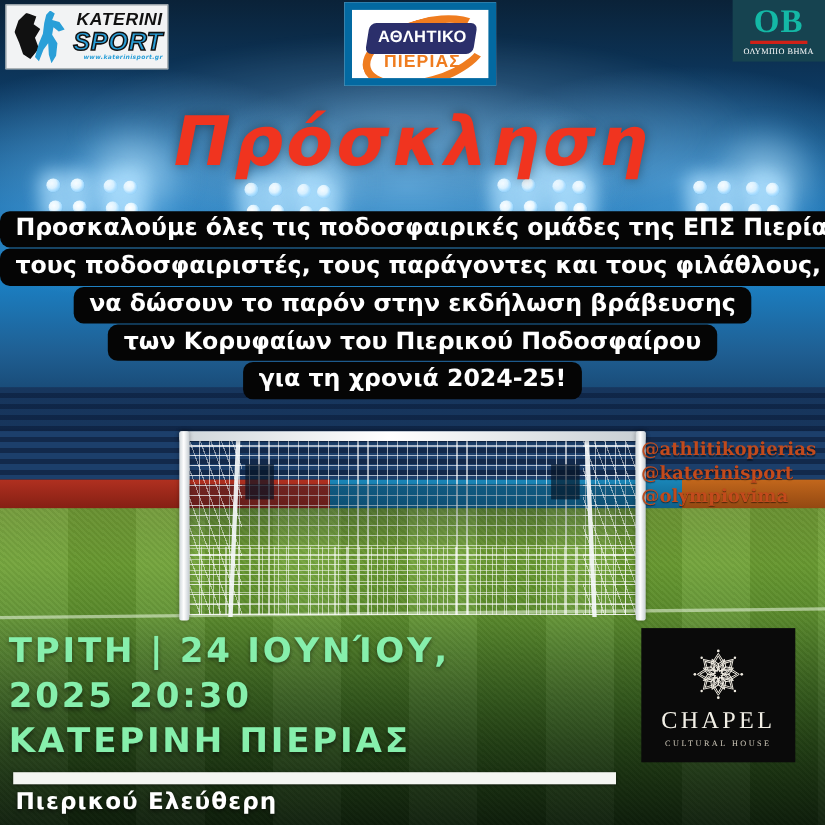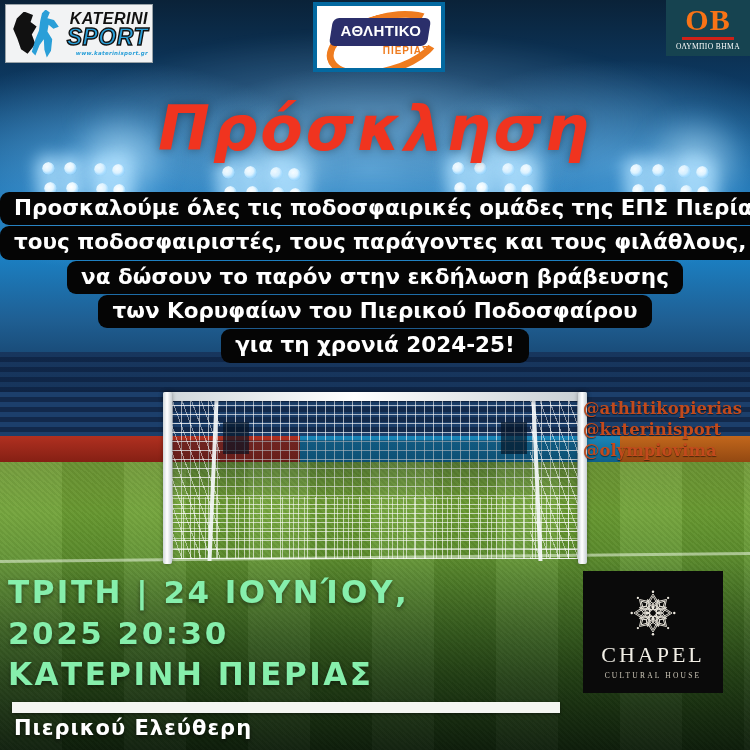--- a/index.html
+++ b/index.html
@@ -146,47 +146,47 @@
     clip-path:polygon(52% 0%,66% 6%,58% 18%,80% 22%,96% 36%,78% 40%,62% 32%,58% 46%,74% 62%,70% 86%,56% 100%,48% 84%,46% 62%,32% 74%,18% 96%,6% 88%,18% 62%,30% 44%,34% 24%,40% 8%);
   }
   .kat-txt{flex:1;padding-right:4px;text-align:right;line-height:1;font-style:italic;}
   .kat-1{font-family:"Liberation Sans",sans-serif;font-weight:bold;font-size:16px;letter-spacing:.5px;color:#111;}
   .kat-2{font-family:"Liberation Sans",sans-serif;font-weight:bold;font-size:23px;letter-spacing:.5px;color:#2a9fd8;
          -webkit-text-stroke:1.4px #111;text-stroke:1.4px #111;margin-top:-1px;}
   .kat-3{font-size:5.5px;color:#2a9fd8;font-weight:bold;letter-spacing:.3px;margin-top:2px;}
 
   .logo-athlitiko{
     position:absolute;left:313px;top:2px;width:124px;height:62px;
-    background:#ffffff;border:4px solid #0369a1;overflow:hidden;
+    background:#ffffff;border:7px solid #0369a1;overflow:hidden;
   }
   .ath-swoosh{
     position:absolute;left:8px;top:8px;width:104px;height:46px;
     border:7px solid #ef7c1f;border-radius:50%;
     border-top-color:#ef7c1f;border-right-color:transparent;
     transform:rotate(-16deg);
   }
   .ath-plate{
     position:absolute;left:14px;top:12px;width:98px;height:28px;
     background:#2b2f6b;border-radius:6px;transform:skewX(-9deg);
   }
   .ath-word{
     position:absolute;left:16px;top:16px;width:96px;text-align:center;
     font-family:"Liberation Sans",sans-serif;font-weight:bold;font-size:15px;color:#fff;letter-spacing:.4px;
   }
   .ath-sub{
-    position:absolute;left:16px;top:39px;width:96px;text-align:right;
-    font-family:"Liberation Sans",sans-serif;font-weight:bold;font-size:10px;color:#ef7c1f;letter-spacing:1px;
+    position:absolute;left:16px;top:39px;width:96px;text-align:center;
+    font-family:"Liberation Sans",sans-serif;font-weight:bold;font-size:16px;color:#ef7c1f;letter-spacing:1px;
   }
 
   .logo-ob{
     position:absolute;left:666px;top:0px;width:84px;height:56px;
     background:#164350;display:flex;flex-direction:column;
     align-items:center;justify-content:center;
   }
-  .ob-main{font-family:"Liberation Serif","DejaVu Serif",serif;font-weight:bold;font-size:30px;color:#f97316;line-height:1;letter-spacing:1px;}
+  .ob-main{font-family:"Liberation Serif","DejaVu Serif",serif;font-weight:bold;font-size:30px;color:#14b8a6;line-height:1;letter-spacing:1px;}
   .ob-rule{width:52px;height:3px;background:#cf2118;margin:2px 0 2px;}
   .ob-sub{font-family:"Liberation Serif","DejaVu Serif",serif;font-size:7.5px;color:#fff;letter-spacing:.4px;}
 
   
   .title{
     position:absolute;left:0;top:92px;width:750px;text-align:center;
     font-family:"DejaVu Sans",sans-serif;font-weight:bold;font-style:italic;
     font-size:62px;color:#f0341f;letter-spacing:3px;
     text-shadow:0 0 10px rgba(0,0,0,.35);
   }

